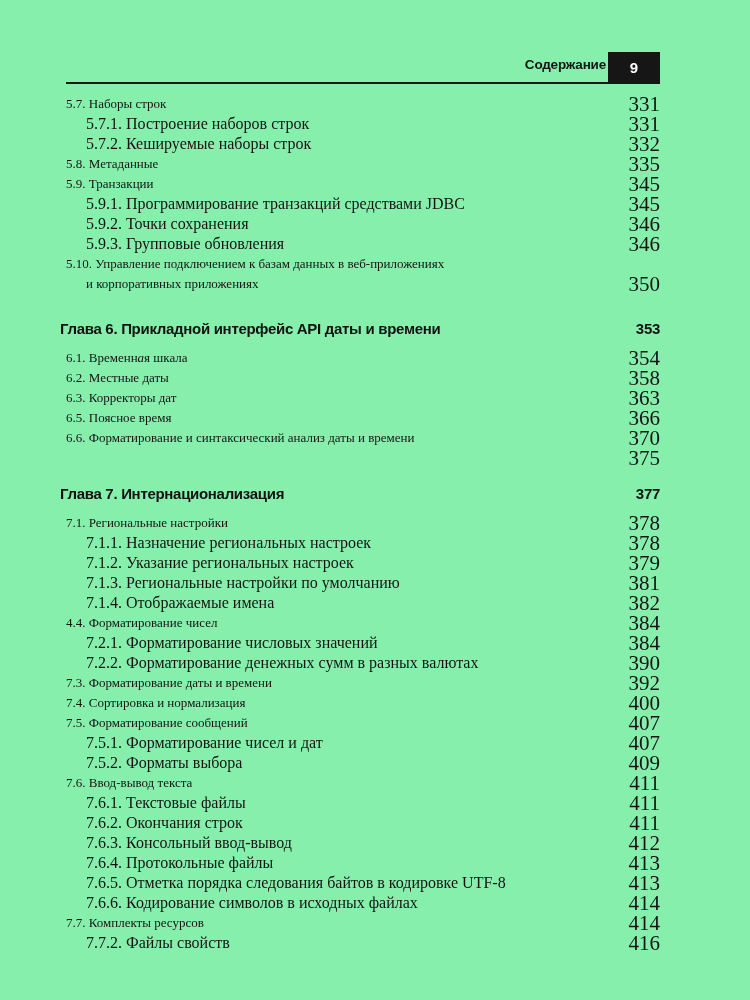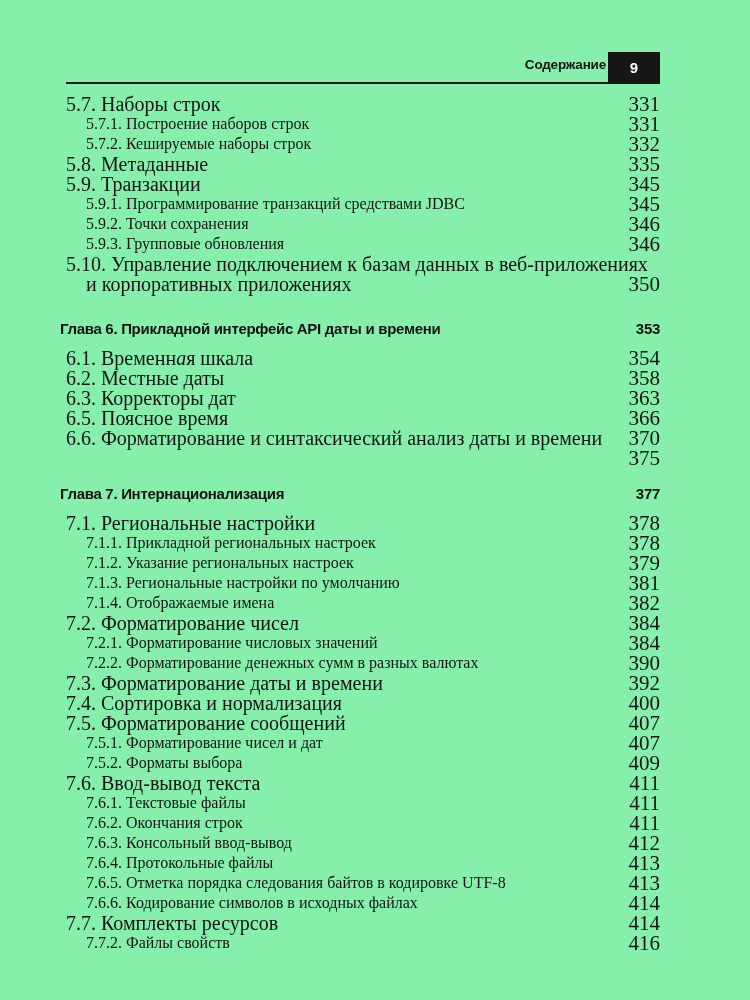--- a/index.html
+++ b/index.html
@@ -84,21 +84,21 @@
   .toc-row {
     position: relative;
     display: block;
     height: 20px;
     padding: 0 90px 0 0;
   }
   .toc-row .label {
     position: absolute;
     top: 0;
     line-height: 20px;
-    font-size: 20px;
+    font-size: 13px;
     white-space: nowrap;
   }
   .toc-row .page-no {
     position: absolute;
     right: 90px;
     top: 0;
     line-height: 20px;
     font-size: 21px;
     text-align: right;
     white-space: nowrap;
@@ -218,37 +218,37 @@
       <div class="toc-row chapter">
         <span class="label">Глава 7. Интернационализация</span>
         <span class="page-no">377</span>
       </div>
       <div class="gap-sm"></div>
       <div class="toc-row lvl1">
         <span class="label">7.1. Региональные настройки</span>
         <span class="page-no">378</span>
       </div>
       <div class="toc-row lvl2">
-        <span class="label">7.1.1. Прикладной региональных настроек</span>
+        <span class="label">7.1.1. Назначение региональных настроек</span>
         <span class="page-no">378</span>
       </div>
       <div class="toc-row lvl2">
         <span class="label">7.1.2. Указание региональных настроек</span>
         <span class="page-no">379</span>
       </div>
       <div class="toc-row lvl2">
         <span class="label">7.1.3. Региональные настройки по умолчанию</span>
         <span class="page-no">381</span>
       </div>
       <div class="toc-row lvl2">
         <span class="label">7.1.4. Отображаемые имена</span>
         <span class="page-no">382</span>
       </div>
       <div class="toc-row lvl1">
-        <span class="label">7.2. Форматирование чисел</span>
+        <span class="label">4.4. Форматирование чисел</span>
         <span class="page-no">384</span>
       </div>
       <div class="toc-row lvl2">
         <span class="label">7.2.1. Форматирование числовых значений</span>
         <span class="page-no">384</span>
       </div>
       <div class="toc-row lvl2">
         <span class="label">7.2.2. Форматирование денежных сумм в разных валютах</span>
         <span class="page-no">390</span>
       </div>

